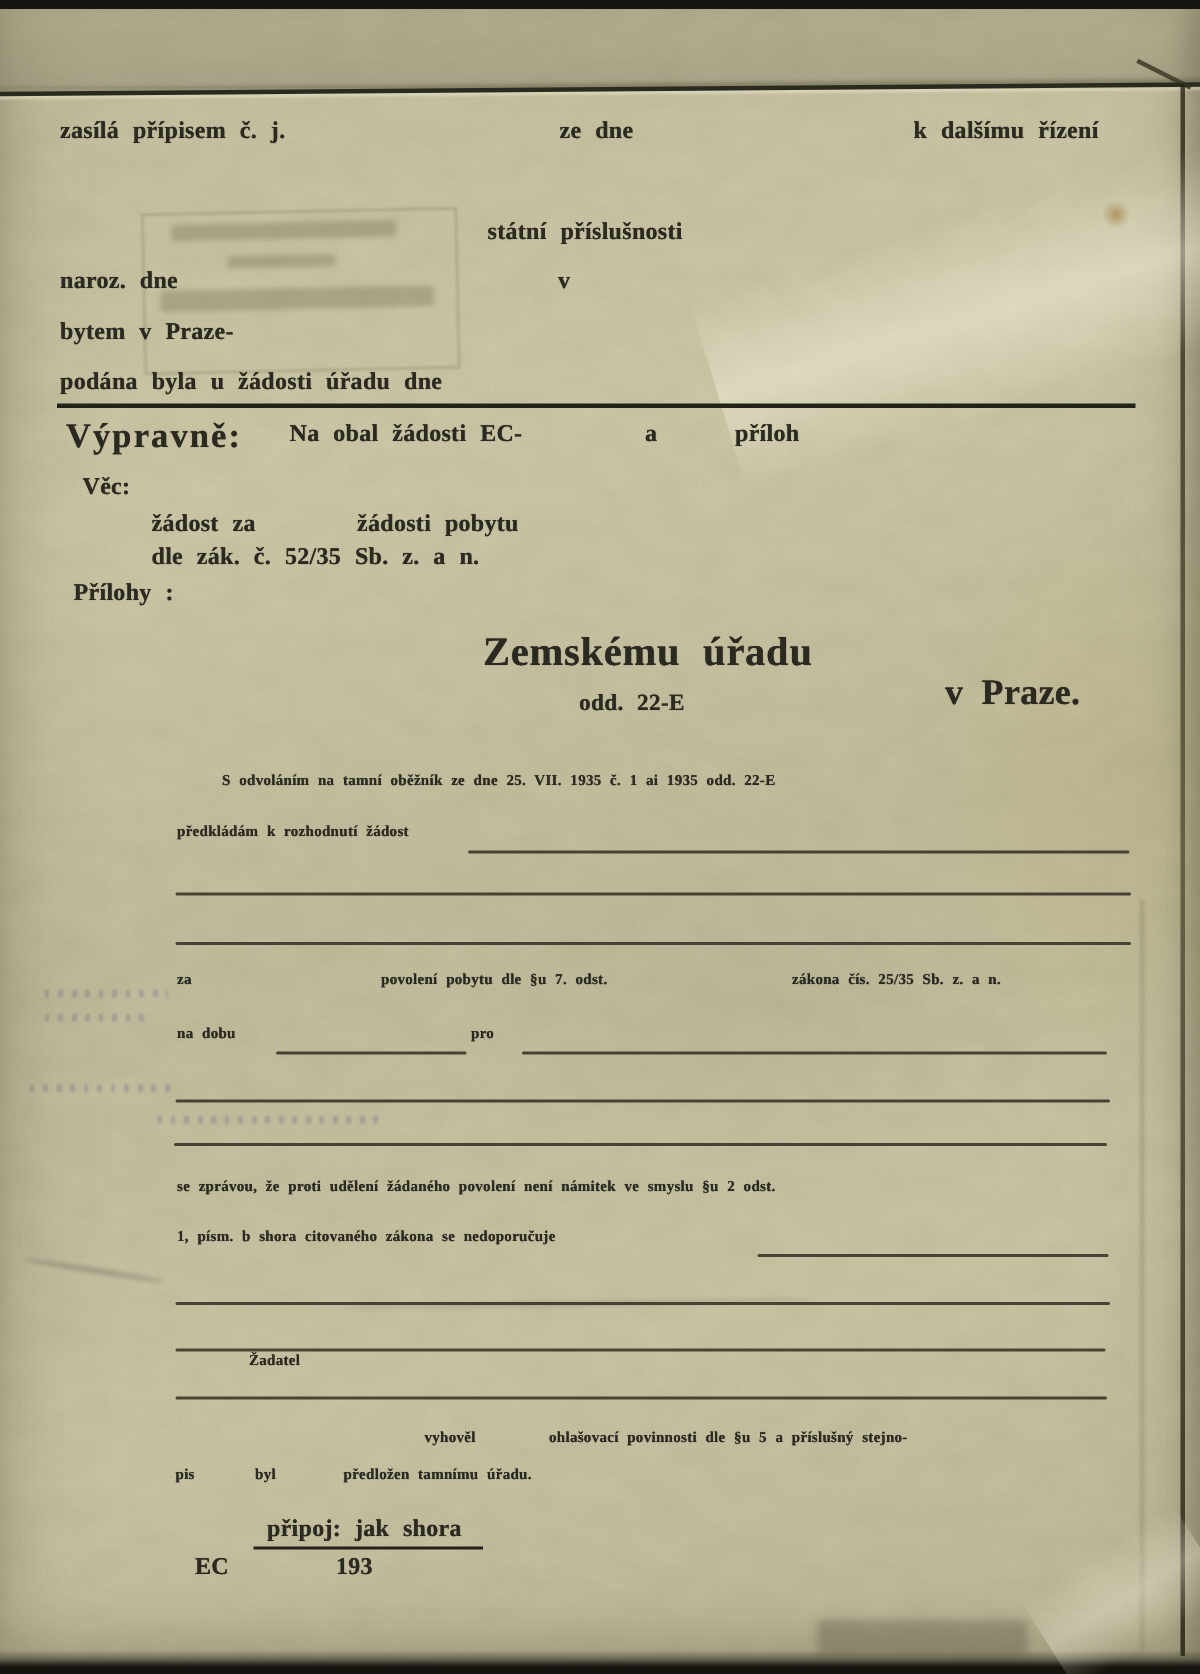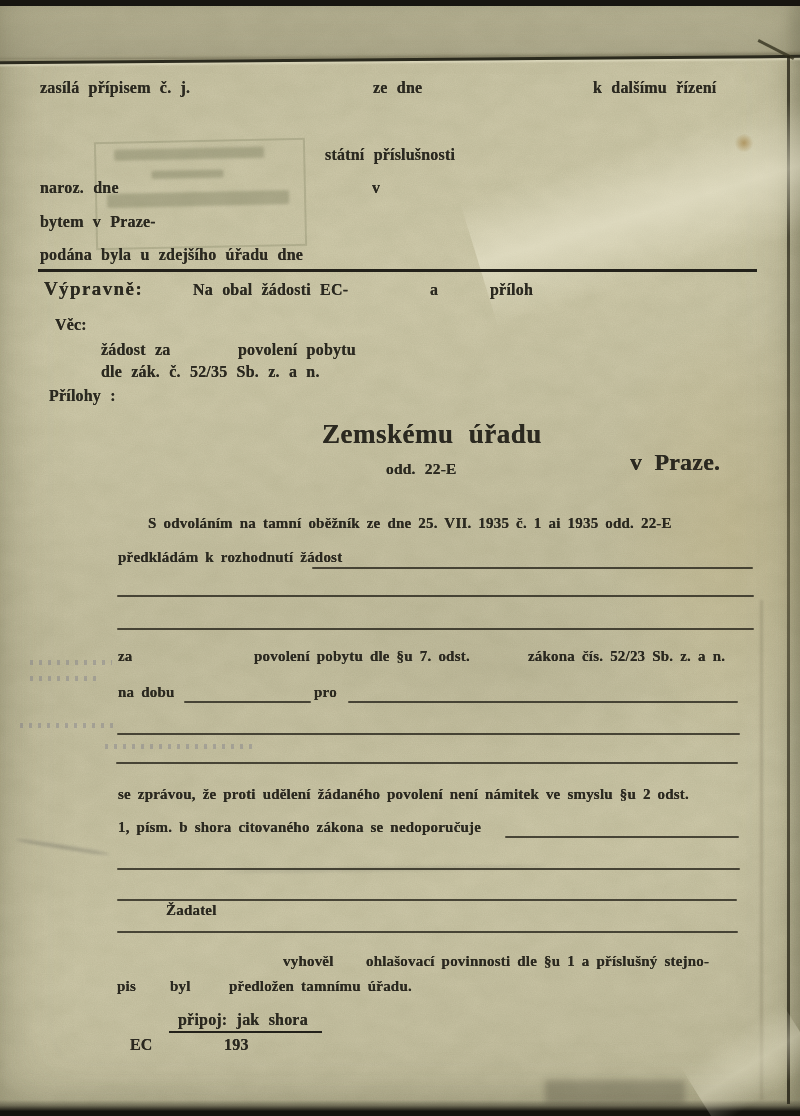--- a/index.html
+++ b/index.html
@@ -5,22 +5,22 @@
   html,body{margin:0;padding:0;background:#888;}
   .page{
     position:relative; width:800px; height:1116px; overflow:hidden;
     font-family:Liberation Serif, serif; font-weight:700;
     color:#2b2920;
     background:linear-gradient(168deg,#c9c4a5 0%,#d2cdae 28%,#c7c2a3 52%,#cfcaab 76%,#c2bd9e 100%);
     box-shadow:inset 0 0 70px rgba(88,85,58,.28), inset -8px 0 14px rgba(60,58,40,.22), inset 0 -20px 30px rgba(80,78,55,.18);
   }
   .t{position:absolute; white-space:nowrap; font-size:16px; letter-spacing:.2px; word-spacing:5px;
      text-shadow:0 0 .5px rgba(43,41,32,.9);}
-  .fs155{font-size:15px; word-spacing:3px;}
-  .vyp{font-size:19px; letter-spacing:1.4px; font-weight:700;}
+  .fs155{font-size:10px; word-spacing:3px;}
+  .vyp{font-size:23px; letter-spacing:1.4px; font-weight:700;}
   .title{font-size:27px; letter-spacing:.5px; word-spacing:8px;}
   .city{font-size:24px; word-spacing:6px;}
   .dept{font-size:15.5px;}
   .ln{position:absolute; height:1.7px; background:rgba(40,38,28,.8); border-radius:1px;}
   .rule{position:absolute; height:2.7px; background:#23211a;}
   .texture{position:absolute; left:0; top:0; mix-blend-mode:multiply; pointer-events:none;}
   .topbar{position:absolute; left:0; top:0; width:800px; height:6px; background:#171510;}
   .topstrip{position:absolute; left:0; top:6px; width:800px; height:53px;
     background:linear-gradient(to bottom, rgba(150,146,118,.18), rgba(110,106,82,.30) 92%);}
   .crease{position:absolute; left:-6px; top:58px; width:814px; height:3px; background:#2b2a1e;
@@ -79,75 +79,75 @@
   </div>
   <div class="smudge" style="left:30px;top:660px;width:82px;"></div>
   <div class="smudge" style="left:30px;top:676px;width:66px;"></div>
   <div class="smudge" style="left:105px;top:744px;width:150px;"></div>
   <div class="smudge" style="left:20px;top:723px;width:95px;"></div>
   <div class="pencil" style="left:15px;top:845px;width:95px;transform:rotate(9deg);"></div>
   <div class="pencil" style="left:225px;top:867px;width:320px;transform:rotate(-1deg);opacity:.5;"></div>
 
   <span class="t" style="left:40px;top:79px;">zasílá přípisem č. j.</span>
   <span class="t" style="left:373px;top:79px;">ze dne</span>
-  <span class="t" style="left:593px;top:79px;">k dalšímu řízení</span>
+  <span class="t" style="left:609px;top:79px;">k dalšímu řízení</span>
 
   <span class="t" style="left:325px;top:146px;">státní příslušnosti</span>
   <span class="t" style="left:40px;top:179px;">naroz. dne</span>
   <span class="t" style="left:372px;top:179px;">v</span>
   <span class="t" style="left:40px;top:213px;">bytem v Praze-</span>
-  <span class="t" style="left:40px;top:246px;">podána byla u zdejšího úřadu dne</span>
+  <span class="t" style="left:40px;top:246px;">podána byla u žádosti úřadu dne</span>
 
   <div class="rule" style="left:38px;top:269px;width:719px;"></div>
 
   <span class="t vyp" style="left:44px;top:278px;">Výpravně:</span>
   <span class="t" style="left:193px;top:281px;">Na obal žádosti EC-</span>
   <span class="t" style="left:430px;top:281px;">a</span>
   <span class="t" style="left:490px;top:281px;">příloh</span>
 
   <span class="t" style="left:55px;top:316px;">Věc:</span>
   <span class="t" style="left:101px;top:341px;">žádost za</span>
-  <span class="t" style="left:238px;top:341px;">povolení pobytu</span>
+  <span class="t" style="left:238px;top:341px;">žádosti pobytu</span>
   <span class="t" style="left:101px;top:363px;">dle zák. č. 52/35 Sb. z. a n.</span>
   <span class="t" style="left:49px;top:387px;">Přílohy :</span>
 
   <span class="t title" style="left:322px;top:419px;">Zemskému úřadu</span>
   <span class="t dept" style="left:386px;top:460px;">odd. 22-E</span>
   <span class="t city" style="left:630px;top:449px;">v Praze.</span>
 
   <span class="t fs155" style="left:148px;top:515px;">S odvoláním na tamní oběžník ze dne 25. VII. 1935 č. 1 ai 1935 odd. 22-E</span>
   <span class="t fs155" style="left:118px;top:549px;">předkládám k rozhodnutí žádost</span>
   <div class="ln" style="left:312px;top:567px;width:441px;"></div>
 
   <div class="ln" style="left:117px;top:595px;width:637px;"></div>
   <div class="ln" style="left:117px;top:628px;width:637px;"></div>
 
   <span class="t fs155" style="left:118px;top:648px;">za</span>
   <span class="t fs155" style="left:254px;top:648px;">povolení pobytu dle §u 7. odst.</span>
-  <span class="t fs155" style="left:528px;top:648px;">zákona čís. 52/23 Sb. z. a n.</span>
+  <span class="t fs155" style="left:528px;top:648px;">zákona čís. 25/35 Sb. z. a n.</span>
 
   <span class="t fs155" style="left:118px;top:684px;">na dobu</span>
   <div class="ln" style="left:184px;top:701px;width:127px;"></div>
   <span class="t fs155" style="left:314px;top:684px;">pro</span>
   <div class="ln" style="left:348px;top:701px;width:390px;"></div>
 
   <div class="ln" style="left:117px;top:733px;width:623px;"></div>
   <div class="ln" style="left:116px;top:762px;width:622px;"></div>
 
   <span class="t fs155" style="left:118px;top:786px;">se zprávou, že proti udělení žádaného povolení není námitek ve smyslu §u 2 odst.</span>
   <span class="t fs155" style="left:118px;top:819px;">1, písm. b shora citovaného zákona se nedoporučuje</span>
   <div class="ln" style="left:505px;top:836px;width:234px;"></div>
 
   <div class="ln" style="left:117px;top:868px;width:623px;"></div>
   <div class="ln" style="left:117px;top:899px;width:620px;"></div>
   <div class="ln" style="left:117px;top:931px;width:621px;"></div>
 
   <span class="t fs155" style="left:146px;top:902px;margin-left:20px;">Žadatel</span>
   <span class="t fs155" style="left:257px;top:953px;margin-left:26px;">vyhověl</span>
-  <span class="t fs155" style="left:366px;top:953px;">ohlašovací povinnosti dle §u 1 a příslušný stejno-</span>
+  <span class="t fs155" style="left:366px;top:953px;">ohlašovací povinnosti dle §u 5 a příslušný stejno-</span>
 
   <span class="t fs155" style="left:117px;top:978px;">pis</span>
   <span class="t fs155" style="left:170px;top:978px;">byl</span>
   <span class="t fs155" style="left:229px;top:978px;">předložen tamnímu úřadu.</span>
 
   <span class="t" style="left:178px;top:1011px;">připoj: jak shora</span>
   <div class="rule" style="left:169px;top:1031px;width:153px;height:2.4px;"></div>
   <span class="t" style="left:130px;top:1036px;">EC</span>
   <span class="t" style="left:224px;top:1036px;">193</span>
 

